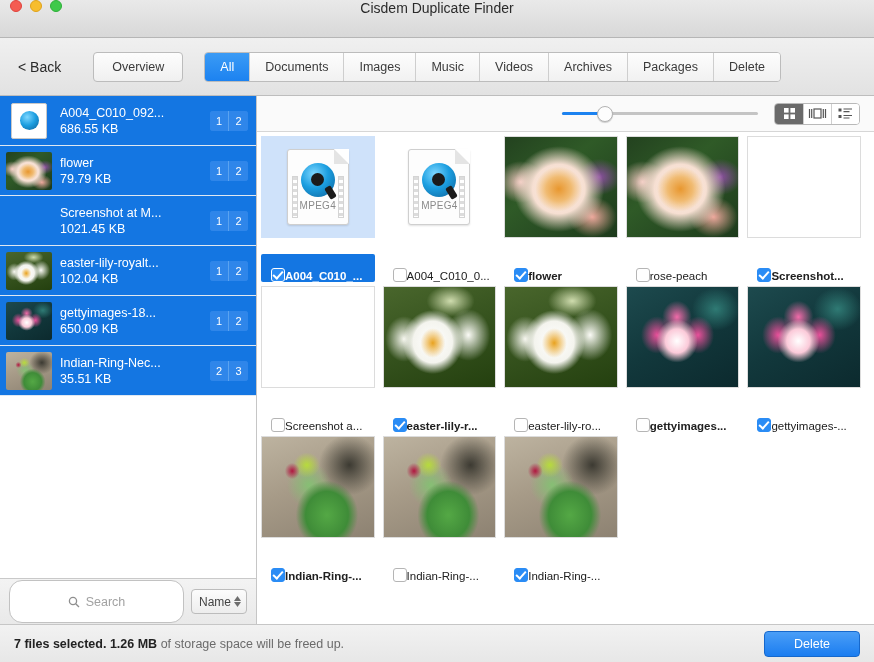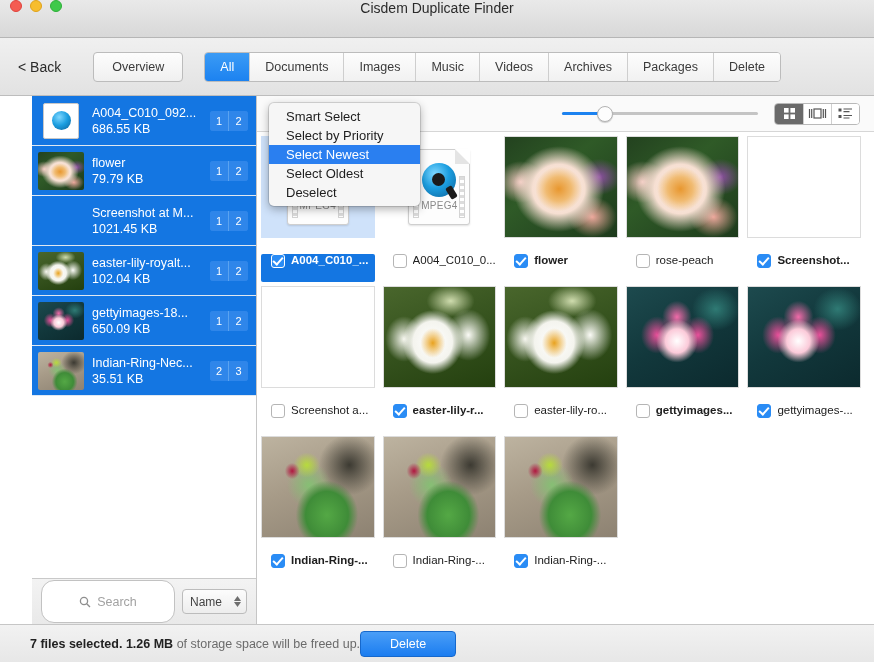--- a/index.html
+++ b/index.html
@@ -68,21 +68,20 @@
 
   
   .body { flex: 1 1 auto; display: flex; min-height: 0; position: relative; }
 
   
   .sidebar {
     width: 257px; flex: 0 0 257px;
     display: flex; flex-direction: column;
     background: #ffffff;
     border-right: 1px solid #c6c6c6;
-    padding-left: 32px;
   }
   .group-list { flex: 1 1 auto; overflow: hidden; background: #fff; }
   .group-row {
     height: 50px; display: flex; align-items: center;
     background: #1476e2; color: #fff;
     border-bottom: 1px solid #dfe8f2;
     padding: 0 8px 0 6px; gap: 8px;
   }
   .group-thumb {
     width: 46px; height: 38px; flex: 0 0 46px;
@@ -115,21 +114,21 @@
     display: flex; align-items: center; gap: 7px; padding: 0 9px;
   }
   .search-box {
     flex: 1 1 auto; height: 43px; border-radius: 13px;
     background: #fff; border: 1px solid #c2c2c2;
     display: flex; align-items: center; justify-content: center; gap: 6px;
   }
   .search-placeholder { font-size: 12.5px; color: #a2a2a2; }
   .sort-btn {
     flex: 0 0 auto; height: 25px; padding: 0 5px 0 7px;
-    display: flex; align-items: center; gap: 12px;
+    display: flex; align-items: center; gap: 3px;
     border: 1px solid #bcbcbc; border-radius: 4px;
     background: linear-gradient(to bottom, #fcfcfc, #ededed);
     font-size: 12px; color: #444;
   }
   .stepper { display: flex; flex-direction: column; gap: 1px; }
 
   
   .right { flex: 1 1 auto; display: flex; flex-direction: column; min-width: 0; background: #fff; }
   .right-toolbar {
     height: 36px; flex: 0 0 36px;
@@ -166,21 +165,21 @@
   }
   .cell-thumb {
     flex: 1 1 auto; min-height: 0;
     border: 1px solid #dcdcdc; background: #fff;
     display: flex; align-items: center; justify-content: center;
     overflow: hidden; position: relative;
   }
   .cell-thumb.nobox { border: none; }
   .cell-label {
     height: 28px; flex: 0 0 28px;
-    display: flex; align-items: flex-start; gap: 6px; padding-left: 10px; margin-top: 16px;
+    display: flex; align-items: flex-end; padding-left: 10px; margin-top: 16px;
   }
   .cell.selected .cell-label { background: #1476e2; border-radius: 2px; }
   .cell.selected .cell-thumb { background: #cfe2fa; border-color: #9ec4f0; }
   .cb {
     width: 14px; height: 14px; flex: 0 0 14px; border-radius: 3px;
     border: 1px solid #b5b5b5; background: #fff;
     display: flex; align-items: center; justify-content: center;
   }
   .cb.checked { background: #2a8cf5; border-color: #2a8cf5; }
   .cb.checked::after {
@@ -193,22 +192,22 @@
   }
   .cell-name.bold { font-weight: bold; }
   .cell.selected .cell-name { color: #fff; font-weight: bold; }
   .cell.selected .cb { border-color: #fff; }
 
   
   .statusbar {
     height: 38px; flex: 0 0 38px;
     background: linear-gradient(to bottom, #f2f2f2, #e7e7e7);
     border-top: 1px solid #c6c6c6;
-    display: flex; align-items: center; 
-    padding: 0 30px;
+    display: flex; align-items: center; justify-content: space-between;
+    padding: 0 14px;
   }
   .status-text { font-size: 12.5px; color: #6b6b6b; }
   .status-text b { color: #222; font-weight: bold; }
   .delete-btn {
     width: 96px; height: 26px; border-radius: 4px;
     background: linear-gradient(to bottom, #4a9ef7, #1b7df0);
     border: 1px solid #1668cc;
     display: flex; align-items: center; justify-content: center;
     color: #fff; font-size: 12.5px;
   }
@@ -618,27 +617,20 @@
               </div>
               <div class="cell-label">
                 <div class="cb checked"></div>
                 <div class="cell-name">Indian-Ring-...</div>
               </div>
             </div>
           </div>
         </div>
     </div>
 
-    <div class="menu" id="menu">
-        <div class="menu-item">Smart Select</div>
-        <div class="menu-item">Select by Priority</div>
-        <div class="menu-item hl">Select Newest</div>
-        <div class="menu-item">Select Oldest</div>
-        <div class="menu-item">Deselect</div>
-      </div>
   </div>
 
   <div class="statusbar">
     <div class="status-text">
       <b>7 files selected.</b>
       <b>1.26 MB</b>
       <span>of storage space will be freed up.</span>
     </div>
     <div class="delete-btn">Delete</div>
   </div>

